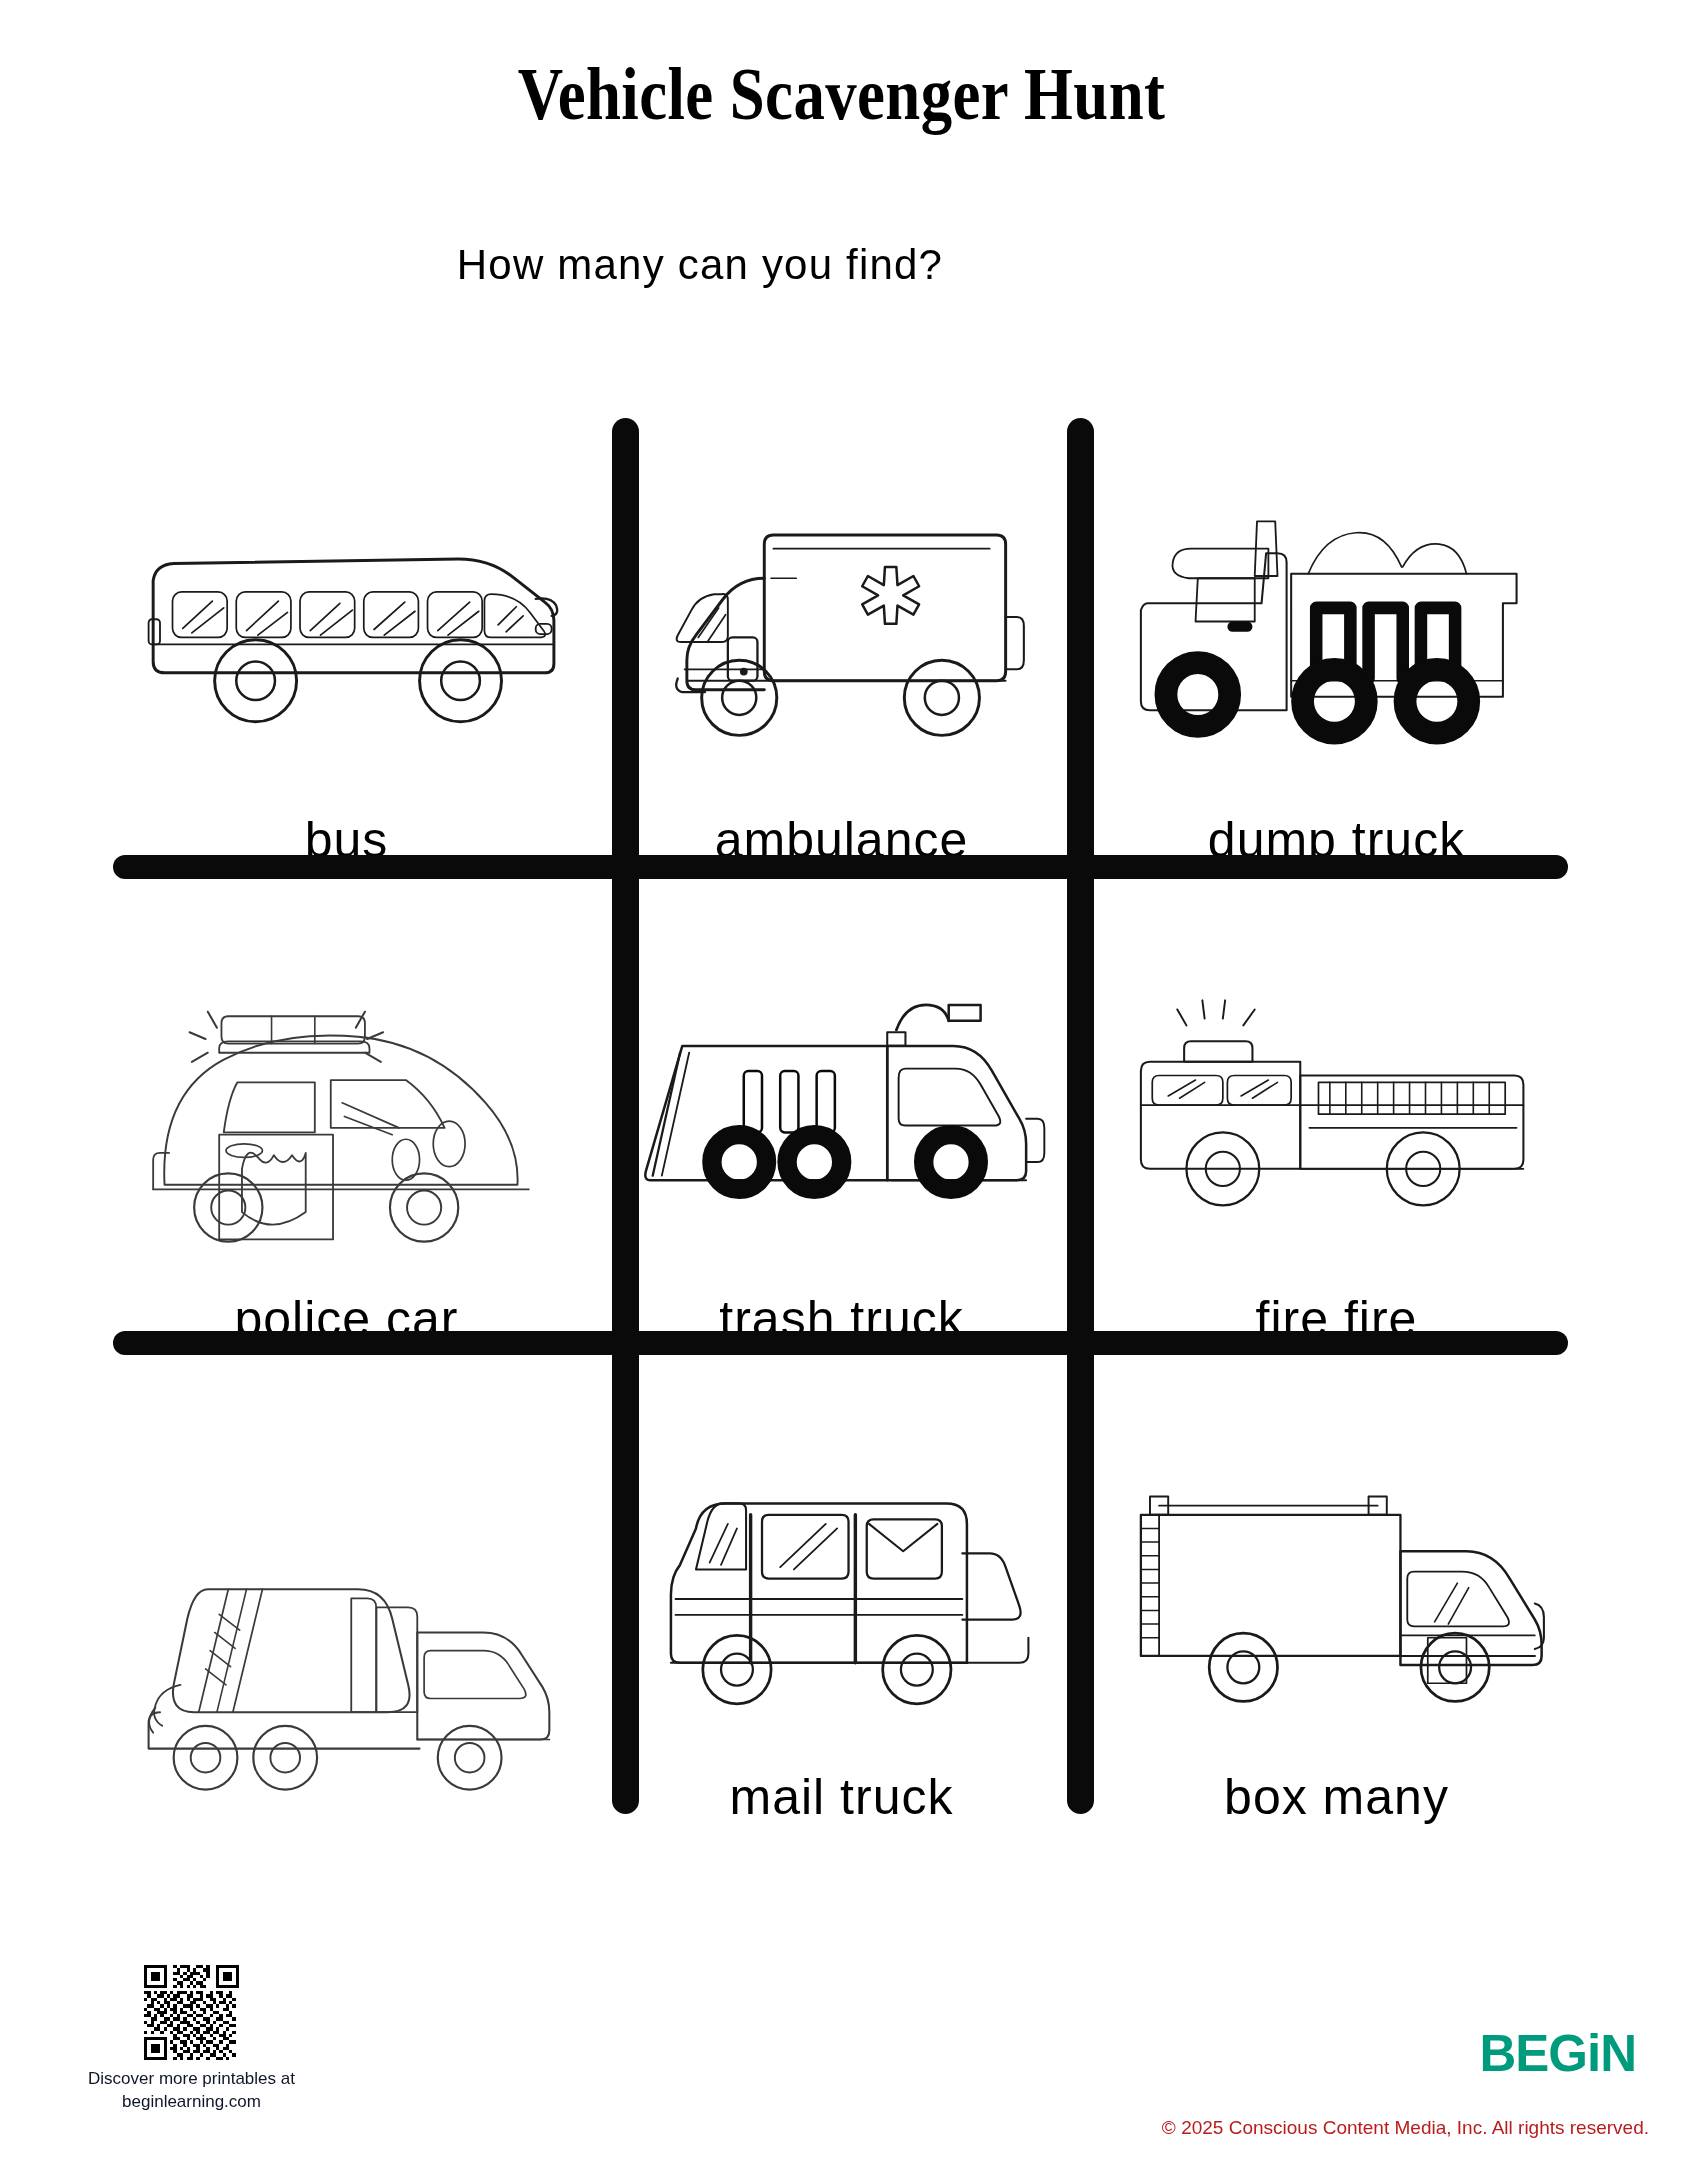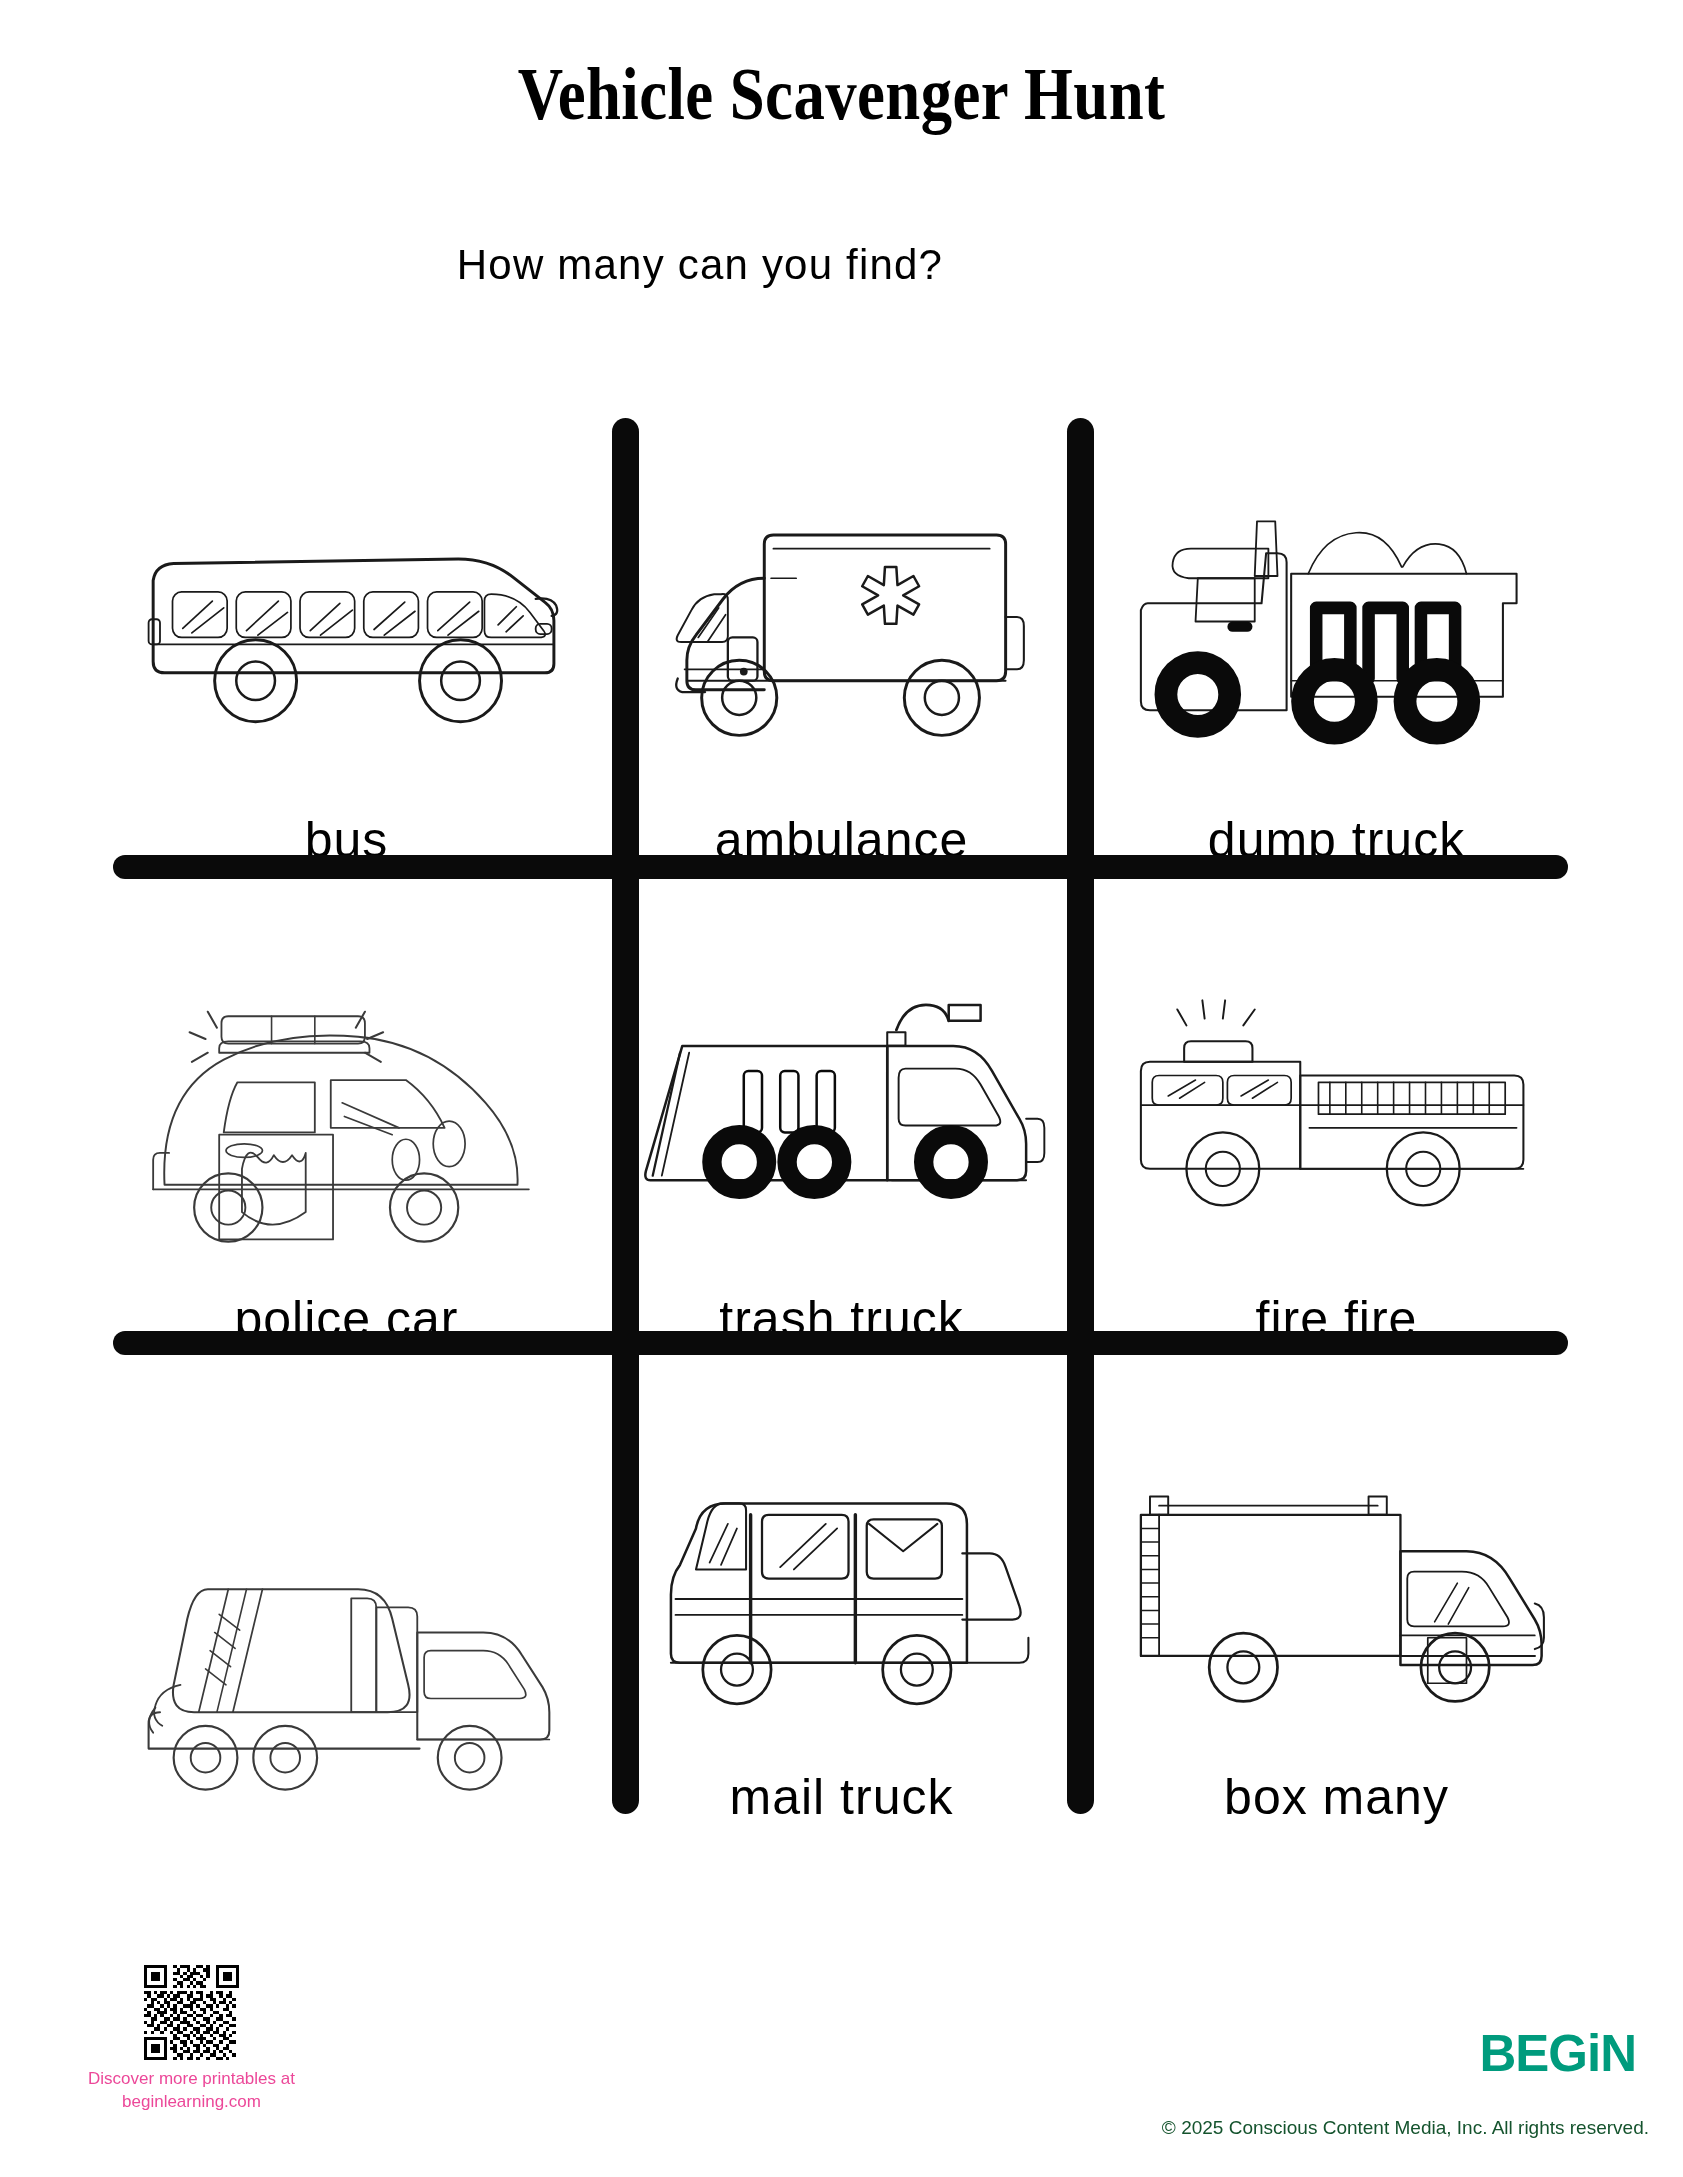--- a/index.html
+++ b/index.html
@@ -122,38 +122,38 @@
   .qr {
     width: 95px;
     height: 95px;
     margin: 0 auto 8px auto;
     display: block;
     image-rendering: pixelated;
   }
   .footer-left-text {
     font-size: 17px;
     line-height: 1.35;
-    color: #ec4899;
+    color: #0f172a;
   }
   .brand-logo {
     position: absolute;
     right: 47px;
     top: 2028px;
     font-family: "Liberation Sans", sans-serif;
     font-weight: bold;
     font-size: 51px;
     letter-spacing: -1px;
     line-height: 1;
   }
   .copyright {
     position: absolute;
     right: 34px;
     top: 2117px;
     font-size: 19px;
-    color: #14532d;
+    color: #b91c1c;
     white-space: nowrap;
     margin-left: 45px;
   }
 </style>
 </head>
 <body>
 
 <div class="page-title">Vehicle Scavenger Hunt</div>
 <div class="page-subtitle">How many can you find?</div>
 

